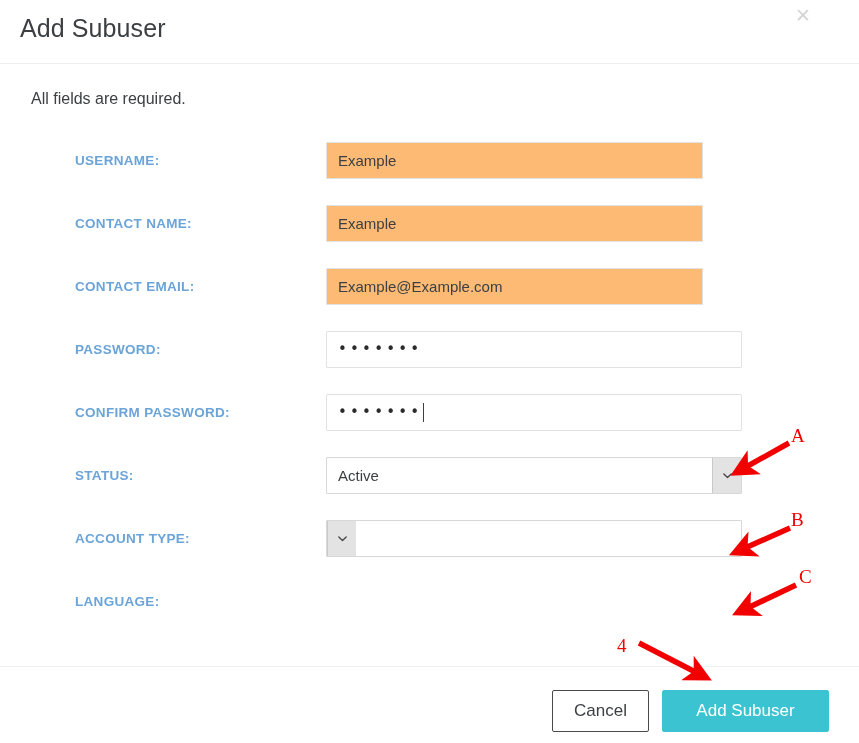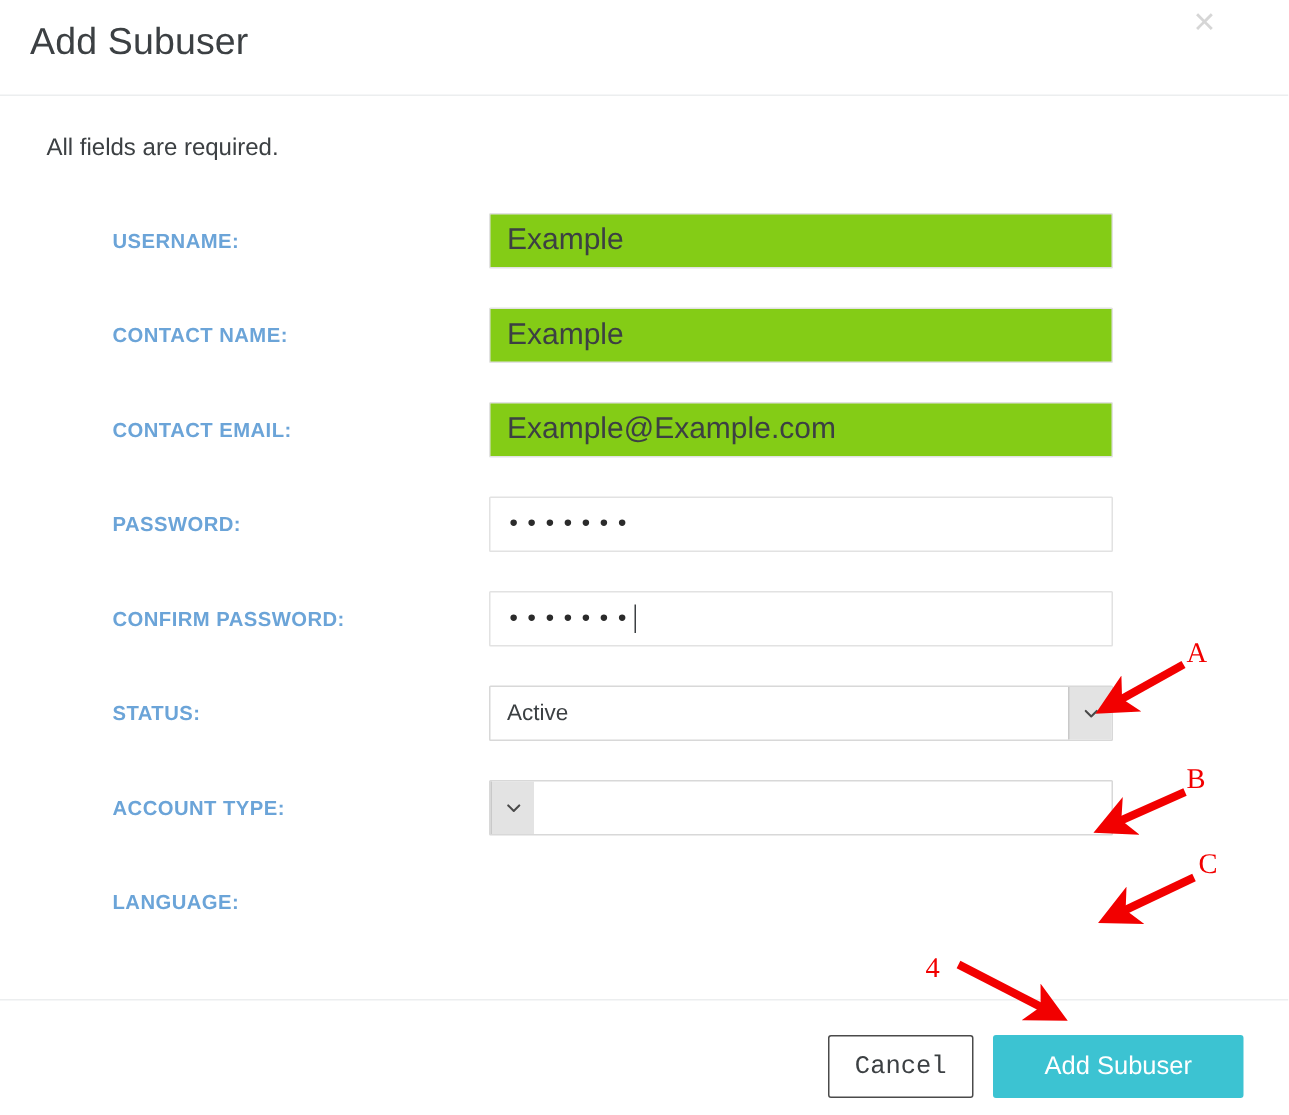--- a/index.html
+++ b/index.html
@@ -99,28 +99,28 @@
     letter-spacing: 0.3px;
     text-transform: uppercase;
     white-space: nowrap;
   }
 
   
   .text-input {
     position: absolute;
     left: 315px;
     top: 1px;
-    width: 416px;
+    width: 377px;
     height: 37px;
     box-sizing: border-box;
     border: 1px solid #e2e2e2;
-    background: #84cc16;
+    background: #fdba74;
     border-radius: 1px;
     font-family: "Liberation Sans", sans-serif;
-    font-size: 20px;
+    font-size: 15px;
     color: #3c4043;
     padding: 0 11px;
     outline: none;
   }
   .text-input::placeholder { color: #b5b5b5; }
 
   
   .password-field {
     position: absolute;
     left: 315px;
@@ -203,21 +203,21 @@
   .btn-cancel {
     position: absolute;
     left: 552px;
     top: 23px;
     width: 97px;
     height: 42px;
     box-sizing: border-box;
     background: #ffffff;
     border: 1px solid #4a4a4a;
     border-radius: 2px;
-    font-family: Liberation Mono, monospace;
+    font-family: Liberation Sans, sans-serif;
     font-size: 17px;
     color: #3c4043;
     cursor: pointer;
   }
   .btn-primary {
     position: absolute;
     left: 662px;
     top: 23px;
     width: 167px;
     height: 42px;

